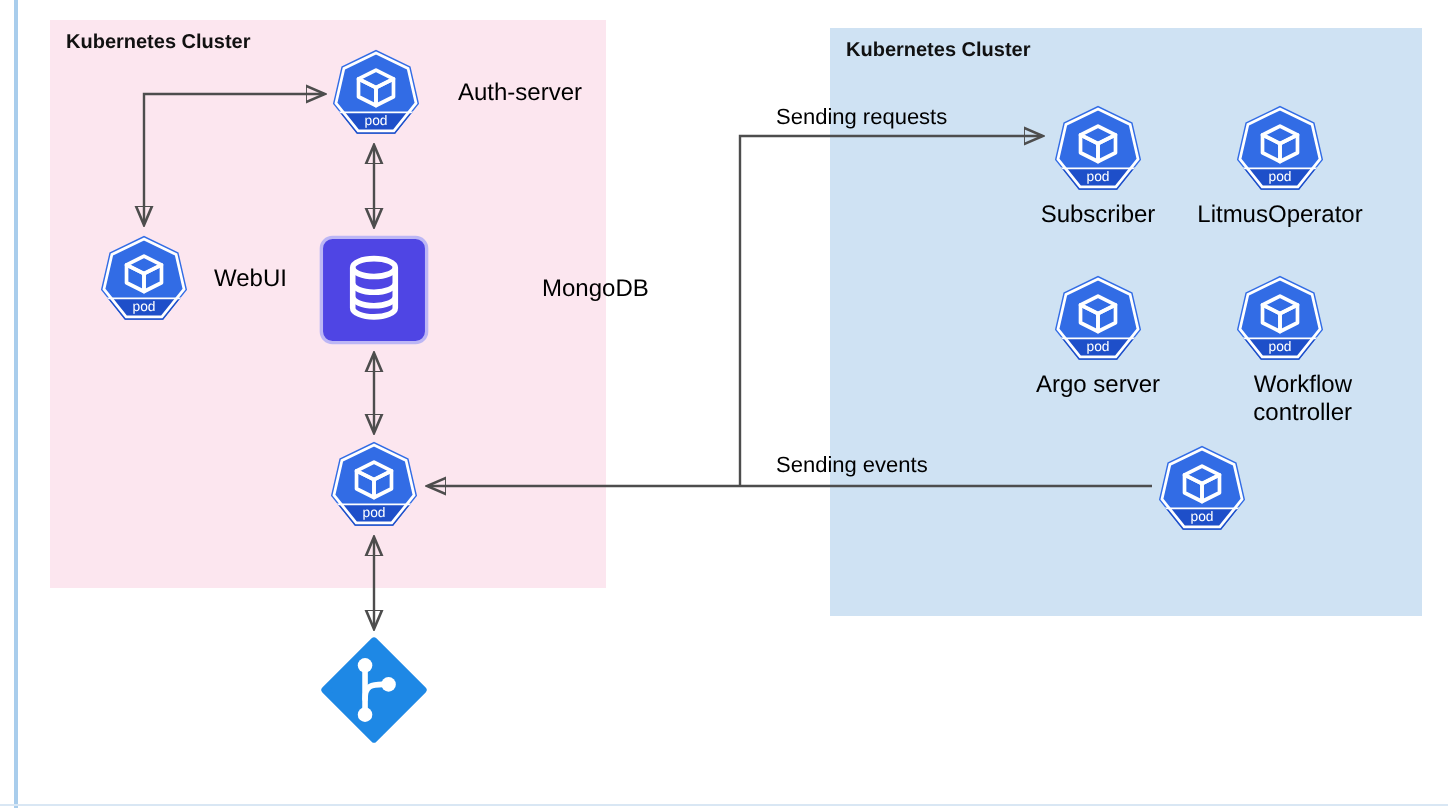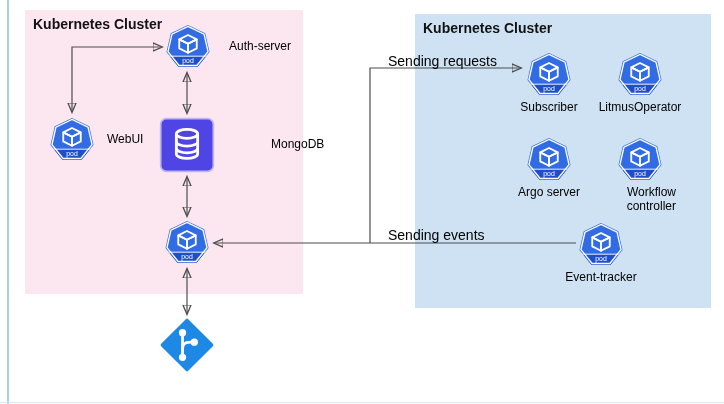--- a/index.html
+++ b/index.html
@@ -5,21 +5,21 @@
   html,body{margin:0;padding:0;background:#ffffff;}
   body{font-family:"Liberation Sans", sans-serif; -webkit-font-smoothing:antialiased;}
   .canvas{position:relative;width:724px;height:404px;background:#ffffff;overflow:hidden;}
 
   .window-left-edge{position:absolute;left:7px;top:0;width:2px;height:404px;background:#a9cdec;}
   .window-bottom-edge{position:absolute;left:0;bottom:1px;width:724px;height:1px;background:#d9e7f4;}
 
   .cluster{position:absolute;}
   .cluster-left{left:25px;top:10px;width:278px;height:284px;background:var(--cluster-left-bg,#fce6ef);}
   .cluster-right{left:415px;top:14px;width:296px;height:294px;background:var(--cluster-right-bg,#cfe2f3);}
-  .cluster-label{position:absolute;left:8px;top:6px;font-size:14px;font-weight:bold;color:#111;}
+  .cluster-label{position:absolute;left:8px;top:6px;font-size:10px;font-weight:bold;color:#111;}
 
   svg.edges{position:absolute;left:0;top:0;width:724px;height:404px;pointer-events:none;}
   svg.edges path{fill:none;stroke:var(--edge,#4d4d4d);stroke-width:1.2;}
   .arrow-fill{fill:var(--edge,#4d4d4d);}
 
   .node{position:absolute;}
   .pod-svg{width:46px;height:46px;display:block;}
   .icon-56{width:56px;height:56px;display:block;}
 
   .pod-hept{fill:var(--kubernetes-blue,#326ce5);}
@@ -32,21 +32,21 @@
   .mongo-box{fill:var(--mongodb-fill,#4f45e4);stroke:var(--mongodb-border,#bcb6f5);stroke-width:3;}
   .mongo-cyl{fill:none;stroke:#ffffff;stroke-width:5;}
 
   .git-diamond{fill:var(--git-blue,#1e88e5);stroke:var(--git-blue,#1e88e5);stroke-width:6;stroke-linejoin:round;}
   .git-line{fill:none;stroke:#ffffff;stroke-width:5;stroke-linecap:round;}
   .git-dot{fill:#ffffff;}
 
   .node-label{position:absolute;font-size:12px;color:var(--label-text,#000);line-height:1.15;}
   .lbl-center{text-align:center;}
   .lbl-right{text-align:right;}
-  .edge-label{position:absolute;font-size:14px;color:var(--label-text,#000);white-space:nowrap;}
+  .edge-label{position:absolute;font-size:11px;color:var(--label-text,#000);white-space:nowrap;}
 </style>
 </head>
 <body>
 
 <div class="canvas">
 
   <svg width="0" height="0" style="position:absolute" aria-hidden="true">
     <defs>
       <clipPath id="pod-clip">
         <polygon points="50,2 87.5,20.1 96.8,60.7 70.8,93.2 29.2,93.2 3.2,60.7 12.5,20.1"></polygon>
@@ -163,15 +163,14 @@
         <use href="#pod-sym"></use>
       </svg>
   </div>
   <div class="node-label lbl-center" style="left:604px;top:186px;width:72px;text-align:right;">Workflow controller</div>
 
   <div class="node" style="left:578px;top:222px;">
     <svg class="pod-svg" viewBox="0 0 100 100">
         <use href="#pod-sym"></use>
       </svg>
   </div>
-  <div class="node-label lbl-center" style="left:556px;top:271px;width:90px;">Event-tracker</div>
 
 </div>
 
 </body></html>

